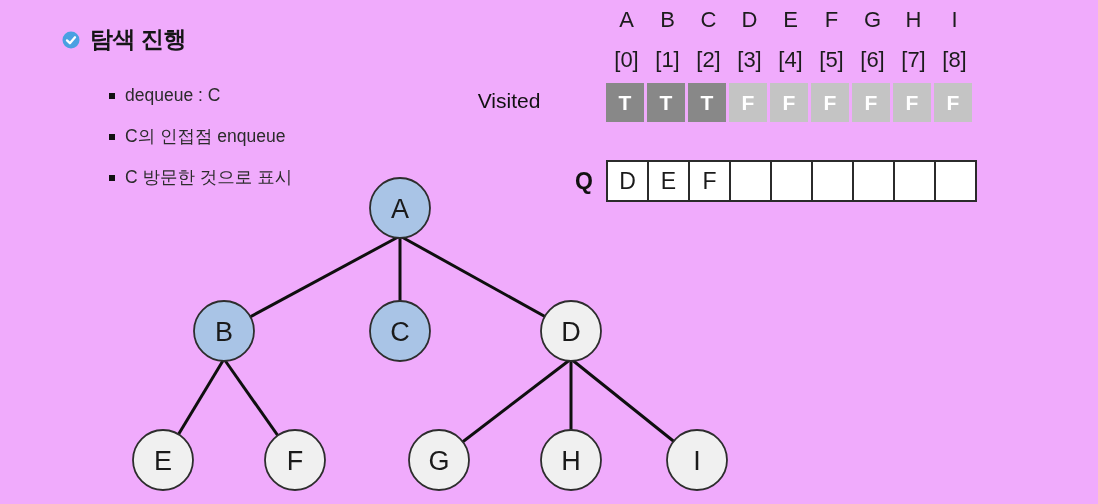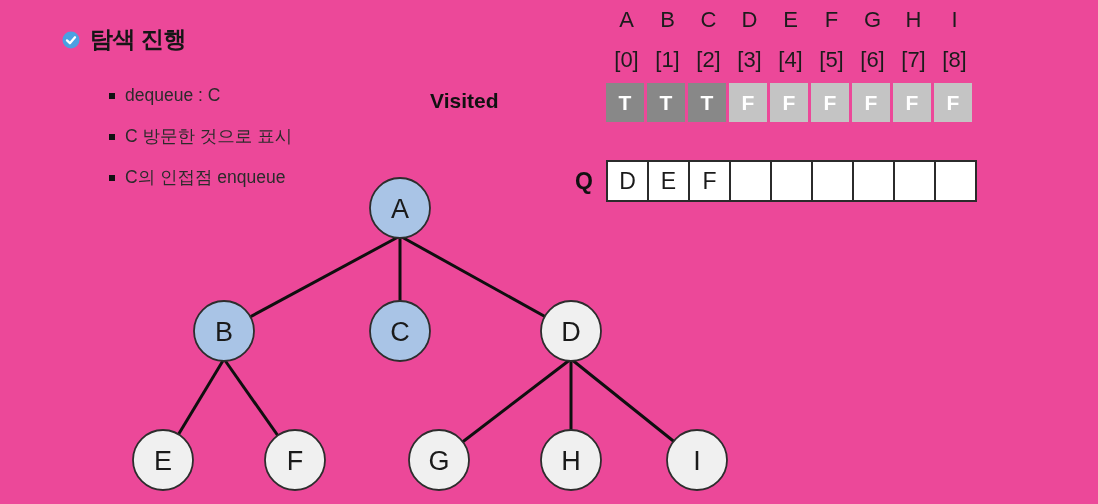--- a/index.html
+++ b/index.html
@@ -1,38 +1,38 @@
 <!DOCTYPE html>
 <html><head>
 <meta charset="utf-8">
 <style>
   html,body { margin:0; padding:0; background:#fff; }
   .page {
-    position:relative; width:1098px; height:504px; background:#ec4899;
+    position:relative; width:1098px; height:504px; background:#f0abfc;
     overflow:hidden; font-family:"Liberation Sans", sans-serif; color:#1a1a1a;
   }
 
   
   .title-row { position:absolute; left:62px; top:24px; display:flex; align-items:center; }
   .check-icon { width:18px; height:18px; margin-right:10px; display:inline-block; }
   .page-title { font-size:23px; font-weight:700; color:#161616; margin:0; letter-spacing:-0.5px; }
 
   
   .bullets { position:absolute; left:99px; top:72px; list-style:none; margin:10px; padding:0; }
   .bullets li { height:27px; line-height:27px; margin-bottom:14px; font-size:17.5px; color:#2b2b2b; white-space:nowrap; }
   .bullet-sq { display:inline-block; width:6px; height:6px; background:#111; margin-right:10px; vertical-align:2px; }
 
   
   .letters-row, .indices-row { position:absolute; left:606px; display:flex; }
   .letters-row { top:7px; }
   .indices-row { top:47px; }
   .hcell { width:41px; text-align:center; font-size:22px; color:#1c1c1c; }
 
-  .visited-label { position:absolute; left:430px; top:89px; width:158px; text-align:left;
-                   font-size:21px; font-weight:700; color:#111; }
+  .visited-label { position:absolute; left:430px; top:89px; width:158px; text-align:center;
+                   font-size:21px; font-weight:400; color:#111; }
   .visited-cells { position:absolute; left:606px; top:83px; display:flex; }
   .vcell { width:38px; height:39px; margin-right:3px; line-height:39px; text-align:center;
            font-size:21px; font-weight:700; color:#ffffff; }
 
   .q-label { position:absolute; left:430px; top:168px; width:163px; text-align:right;
              font-size:23px; font-weight:700; color:#111; }
   .queue-cells { position:absolute; left:606px; top:160px; display:flex; }
   .qcell { box-sizing:border-box; width:43px; height:42px; margin-left:-2px;
            border:2px solid #2b2b2b; background:#fff; line-height:38px;
            text-align:center; font-size:23px; color:#1a1a1a; }
@@ -52,22 +52,22 @@
       <svg width="18" height="18" viewBox="0 0 18 18">
         <circle cx="9" cy="9" r="8.5" fill="#4aa0e2"></circle>
         <path d="M5 9.4 L7.9 12.2 L13 6.3" stroke="#ffffff" stroke-width="2.3" fill="none" stroke-linecap="round" stroke-linejoin="round"></path>
       </svg>
     </span>
     <h1 class="page-title">탐색 진행</h1>
   </div>
 
   <ul class="bullets">
     <li><span class="bullet-sq"></span><span>dequeue : C</span></li>
+    <li><span class="bullet-sq"></span><span>C의 인접점 enqueue</span></li>
     <li><span class="bullet-sq"></span><span>C 방문한 것으로 표시</span></li>
-    <li><span class="bullet-sq"></span><span>C의 인접점 enqueue</span></li>
   </ul>
 
   <div class="letters-row">
       <span class="hcell">A</span>
       <span class="hcell">B</span>
       <span class="hcell">C</span>
       <span class="hcell">D</span>
       <span class="hcell">E</span>
       <span class="hcell">F</span>
       <span class="hcell">G</span>

